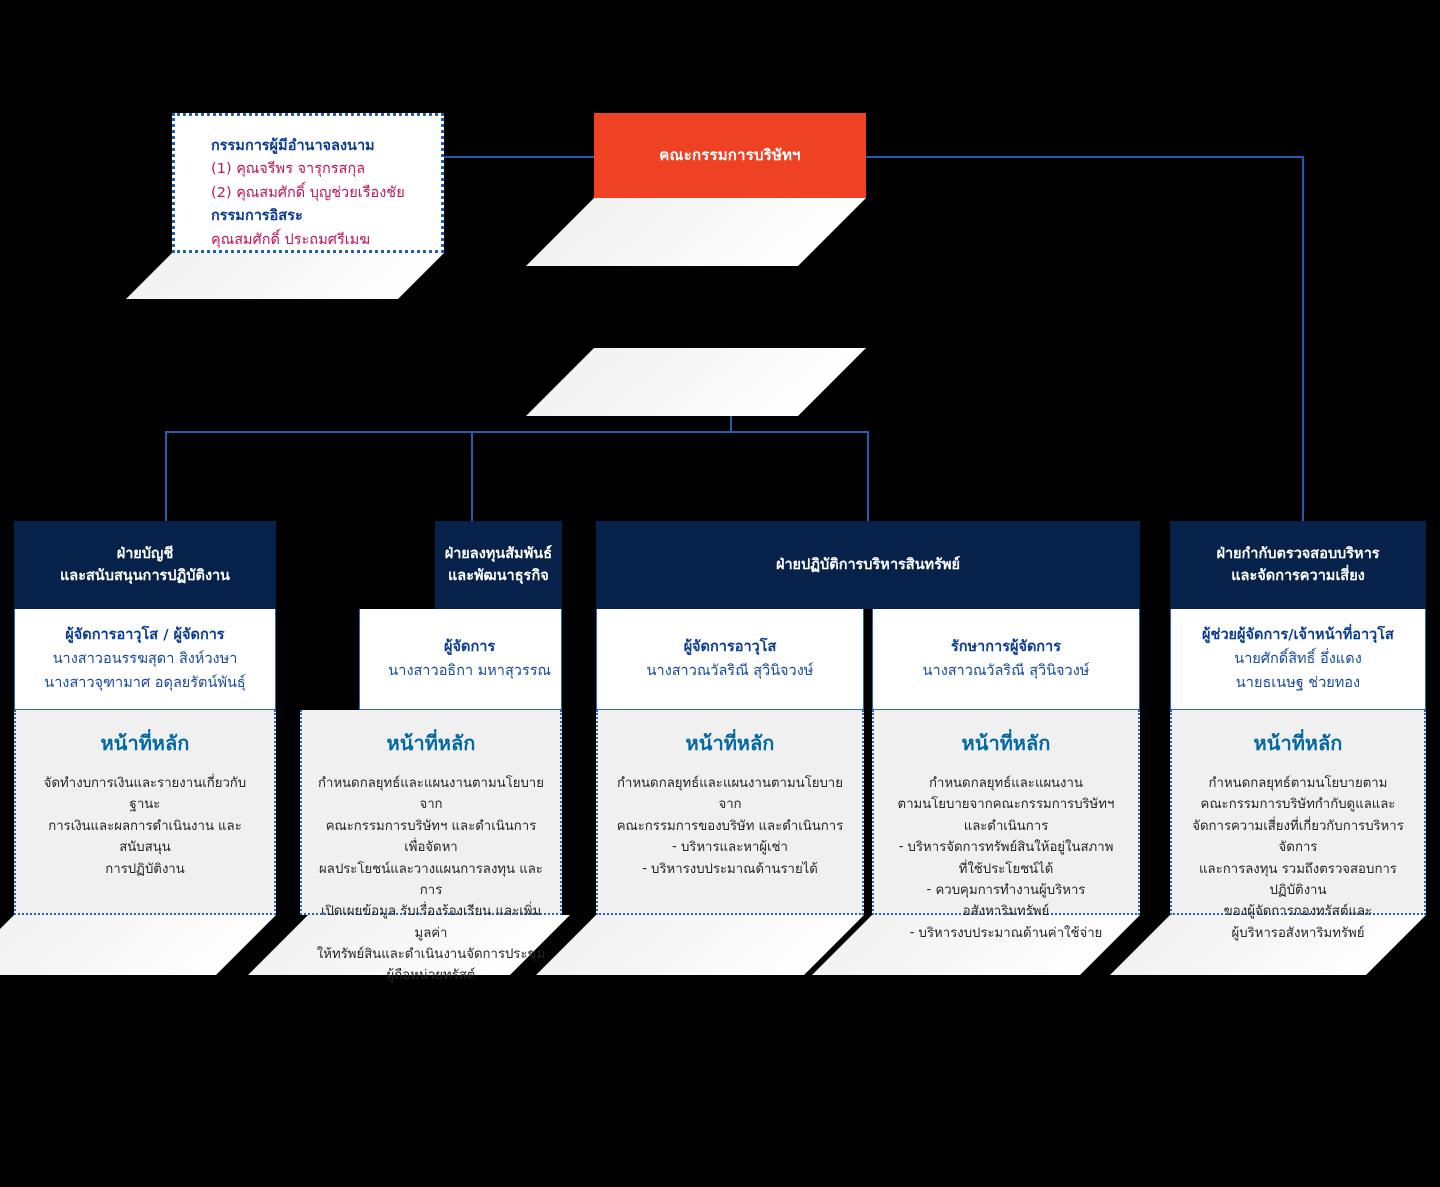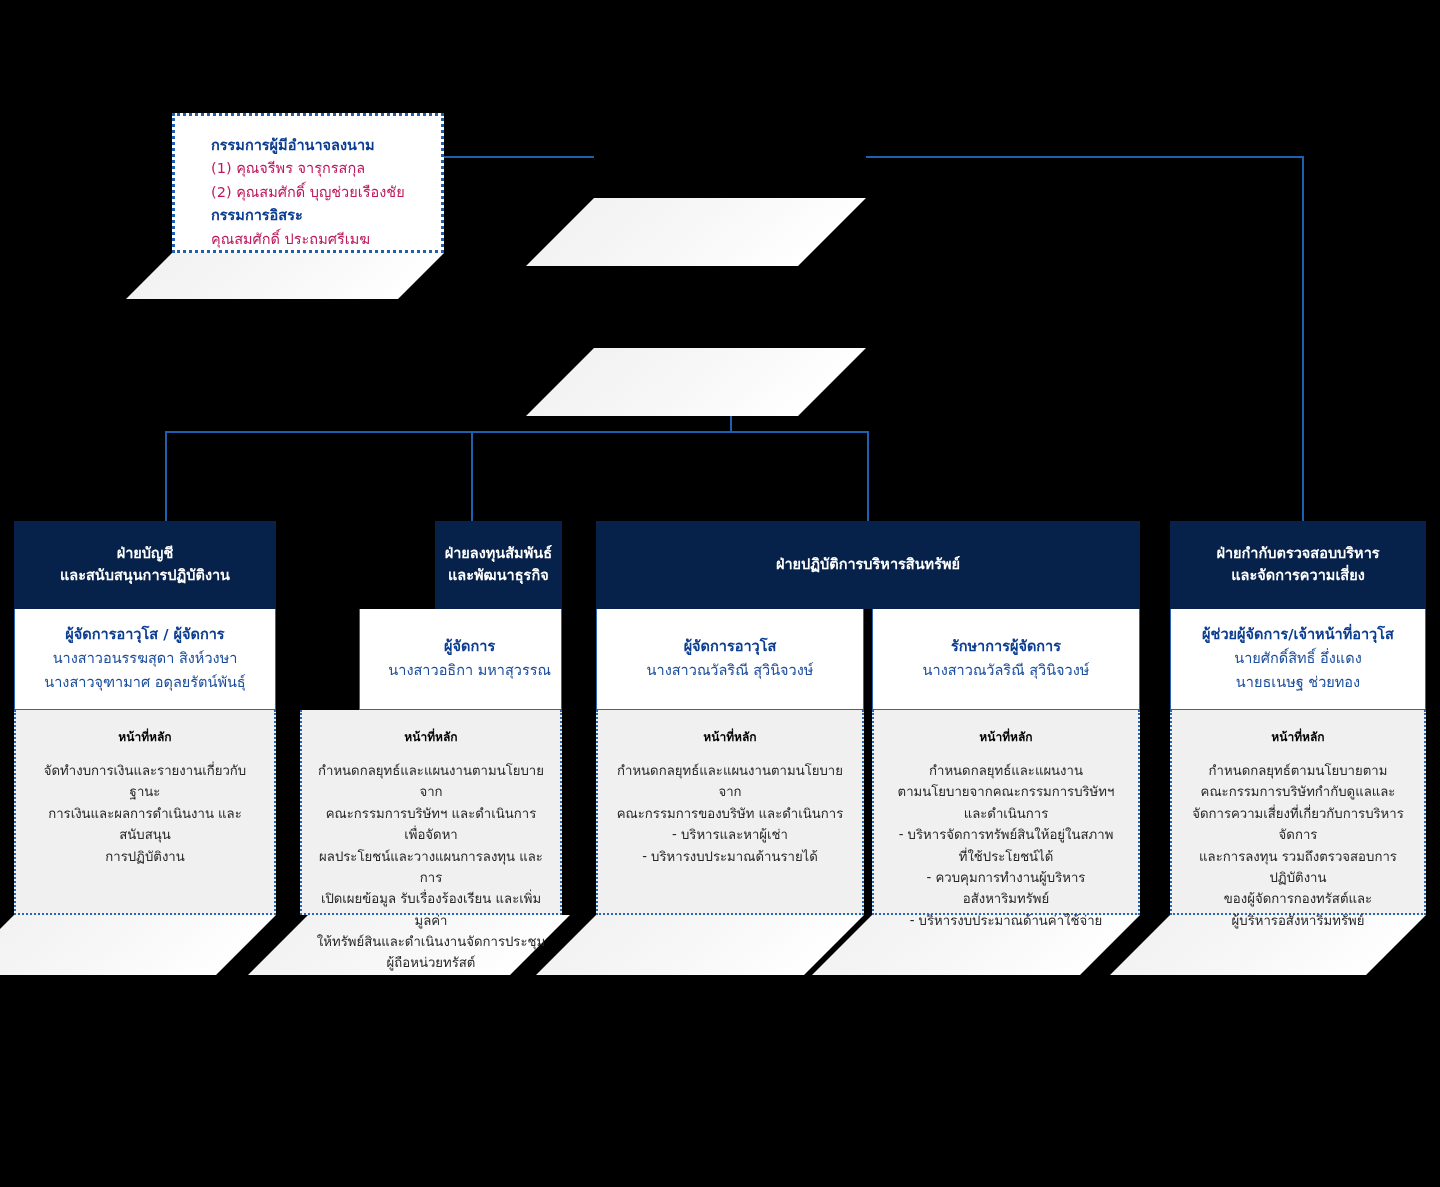--- a/index.html
+++ b/index.html
@@ -129,23 +129,23 @@
   }
 
   .duty {
     background: #f0f0f0;
     border: 2px dotted #2a66b8;
     border-top: none;
     text-align: center;
     padding: 18px 14px 14px;
   }
   .duty-head {
-    color: #000000;
-    font-weight: bold;
-    font-size: 12px;
+    color: #0369a1;
+    font-weight: bold;
+    font-size: 20px;
     line-height: 1.5;
     margin-bottom: 14px;
   }
   .duty-body {
     color: #262626;
     font-size: 13.2px;
     line-height: 1.62;
     white-space: pre-line;
   }
 </style>
@@ -170,20 +170,23 @@
   <div class="shadow" style="left:172px; top:253px; width:272px; height:46px;"></div>
   <div class="sig-box" style="left:172px; top:113px; width:272px; height:140px;">
     <div class="sig-head">กรรมการผู้มีอำนาจลงนาม</div>
     <div class="sig-line">(1) คุณจรีพร จารุกรสกุล</div>
     <div class="sig-line">(2) คุณสมศักดิ์ บุญช่วยเรืองชัย</div>
     <div class="sig-head">กรรมการอิสระ</div>
     <div class="sig-line">คุณสมศักดิ์ ประถมศรีเมฆ</div>
   </div>
 
   <div class="shadow" style="left:594px; top:198px; width:272px; height:68px;"></div>
+  <div class="box box-board" style="left:594px; top:113px; width:272px; height:85px;">
+    <div class="box-title">คณะกรรมการบริษัทฯ</div>
+  </div>
 
   <div class="shadow" style="left:594px; top:348px; width:272px; height:68px;"></div>
 
   <div class="shadow" style="left:14px; top:915px; width:262px; height:60px;"></div>
   <div class="dept" style="left:14px; top:521px; width:262px;">
     <div class="dept-head" style="height:88px;">
       <span>
         <span>ฝ่ายบัญชี</span><br>
         <span>และสนับสนุนการปฏิบัติงาน</span>
       </span>

